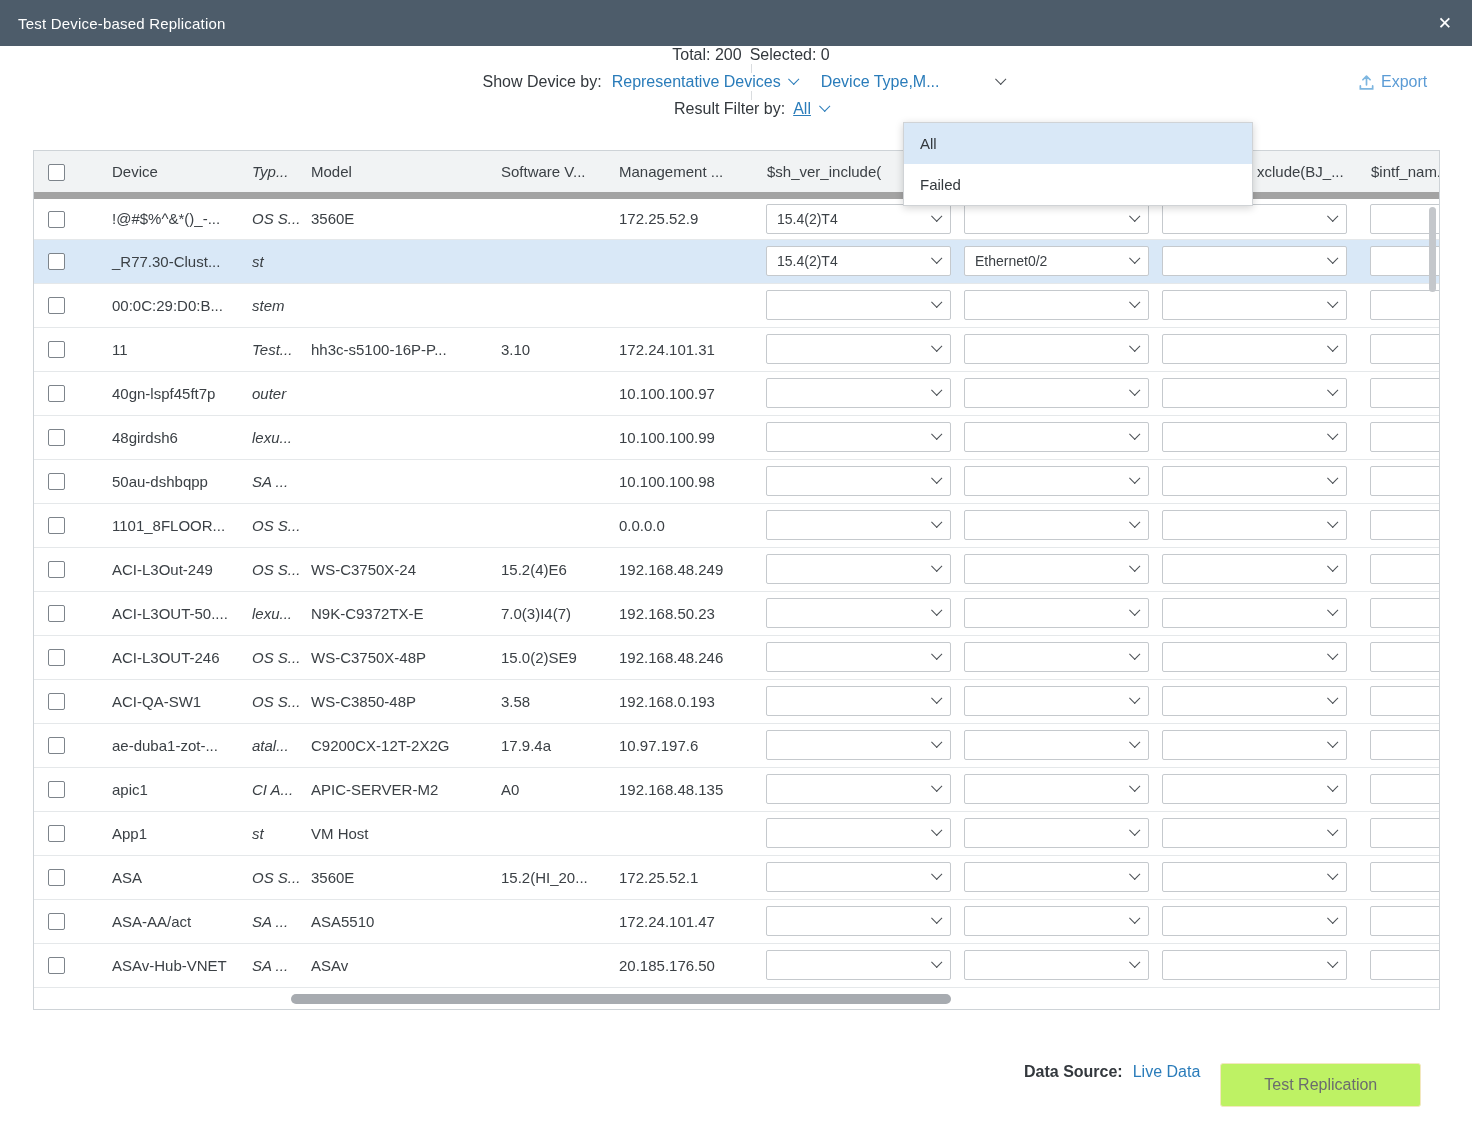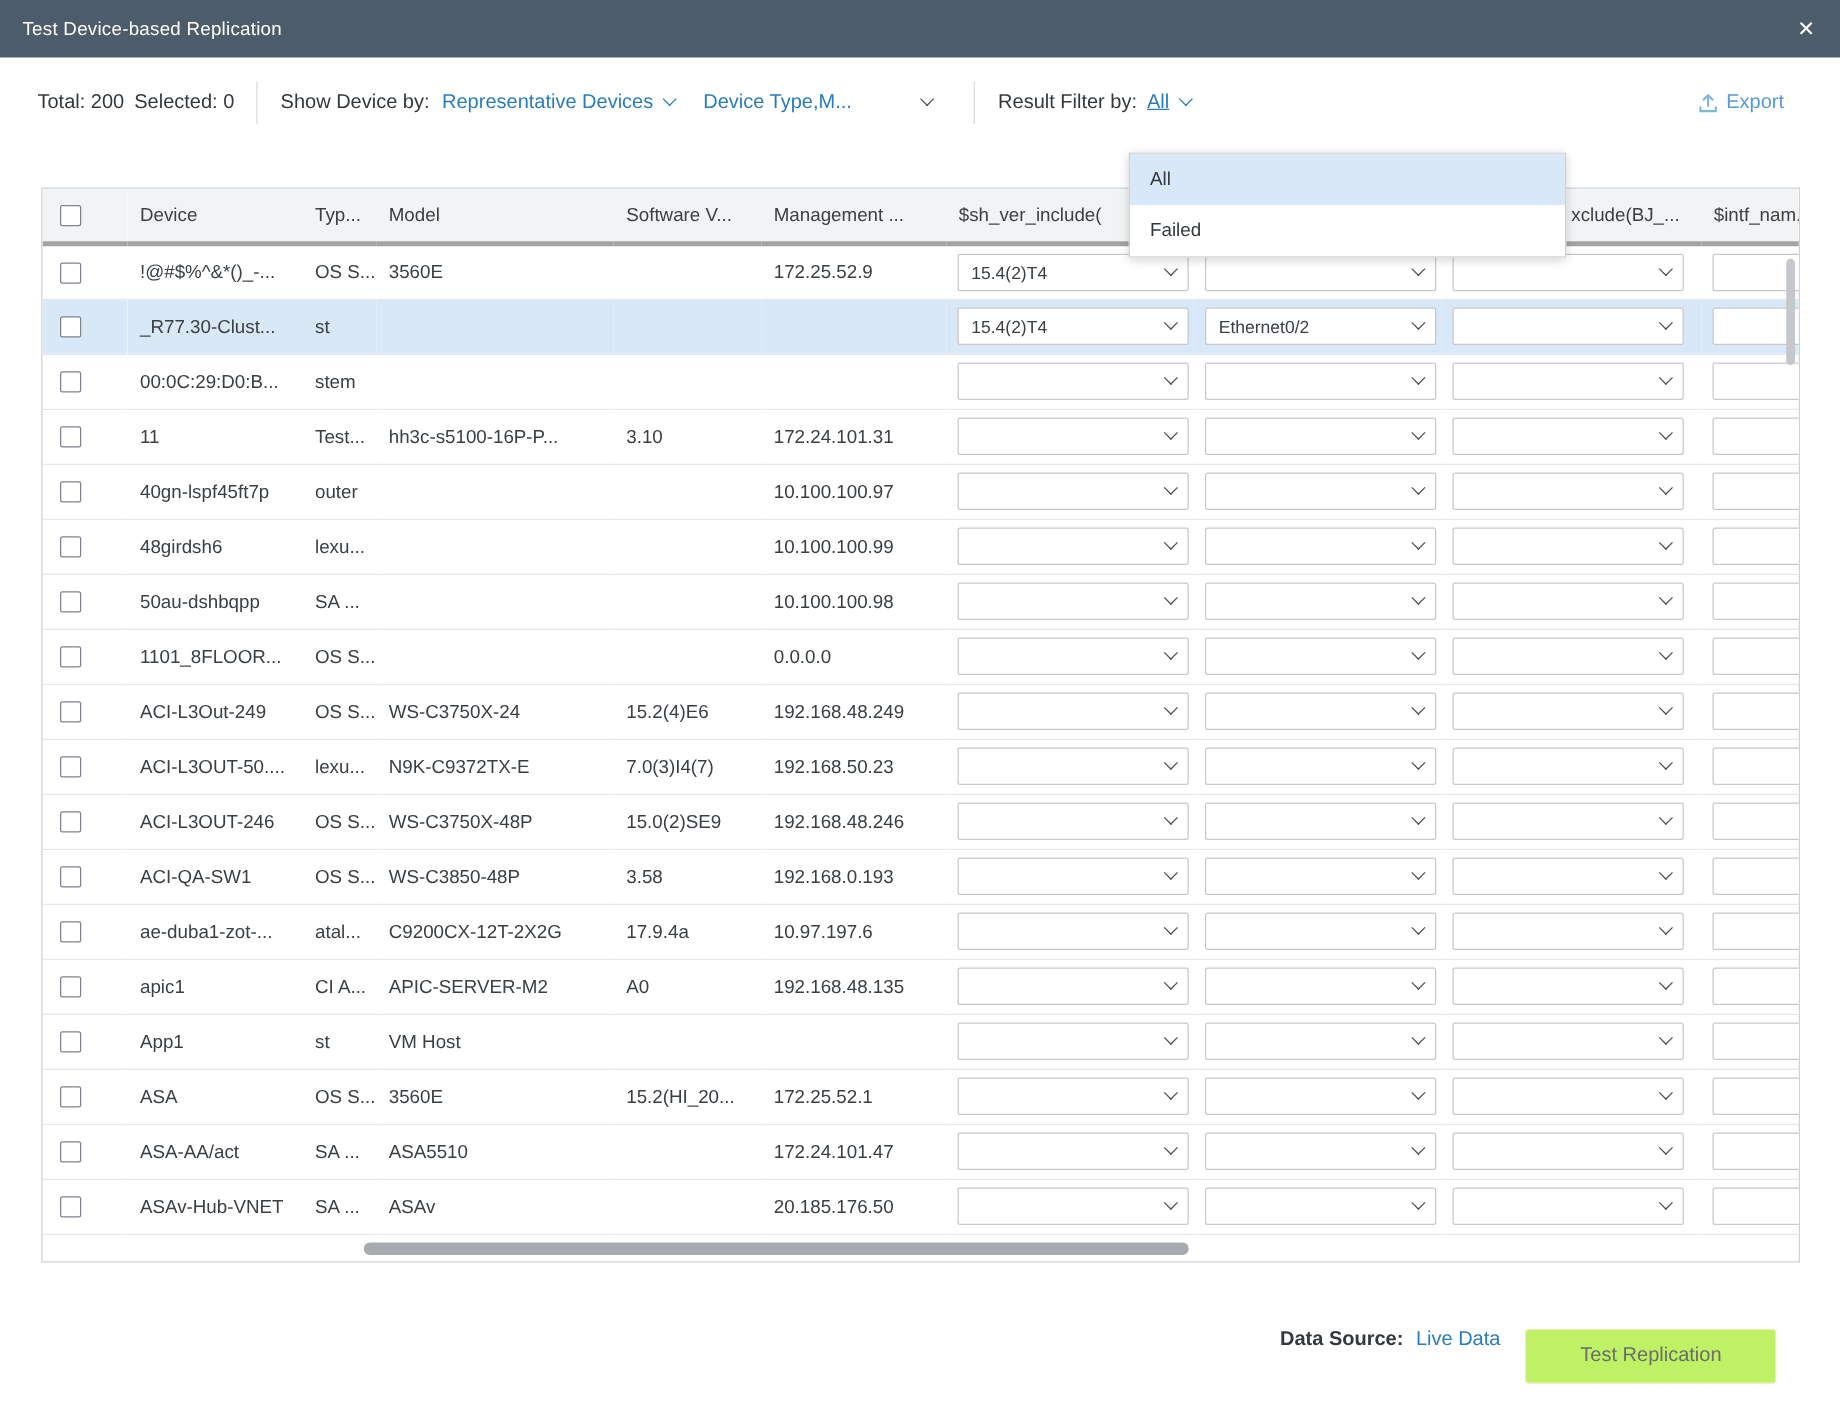--- a/index.html
+++ b/index.html
@@ -20,20 +20,21 @@
     padding: 0 20px 0 18px;
   }
   .titlebar .title { font-size:15px; letter-spacing:.2px; }
   .titlebar .close { font-size:17px; cursor:pointer; line-height:1; }
 
   
   .toolbar {
     position:absolute; top:46px; left:0; right:0; height:72px;
     display:flex; align-items:center; padding-left:30px;
     font-size:16px;
+    flex-direction:column;
   }
   .toolbar .grp { display:flex; align-items:center; }
   .tb-divider { width:1px; height:34px; background:#d9dcdf; margin:0 18px; }
   .tb-label { color:#33383d; margin-right:10px; white-space:nowrap; }
   .tb-link { color:#2a7cba; white-space:nowrap; cursor:pointer; display:inline-flex; align-items:center; }
   .tb-link.underline { text-decoration:underline; }
   .chev {
     display:inline-block; width:8px; height:8px;
     border-right:1.7px solid #4a4f54; border-bottom:1.7px solid #4a4f54;
     transform:rotate(45deg) translateY(-1px); margin-left:8px; margin-top:-4px;
@@ -74,30 +75,30 @@
   .filter-menu .item.selected { background:#d9e8f7; }
 
   
   .table-wrap {
     position:absolute; left:33px; top:150px; width:1407px; height:860px;
     border:1px solid #ced3d7; overflow:hidden; background:#fff;
   }
   table.devices { border-collapse:collapse; table-layout:fixed; width:1447px; }
   table.devices th, table.devices td { height:44px; padding:0; vertical-align:middle; }
   thead th {
-    background:#f1f3f4; border-bottom:4px solid #a3a3a3;
+    background:#f1f3f4; border-bottom:7px solid #a3a3a3;
     font-weight:400; font-size:15px; color:#3b4045; text-align:left;
     white-space:nowrap; overflow:hidden;
   }
   tbody td { border-bottom:1px solid #e5e8ea; font-size:15px; white-space:nowrap; overflow:hidden; }
   tbody tr.highlight td { background:#d9e8f7; }
 
   .c-check   { padding-left:14px !important; }
   .pad10     { padding-left:10px !important; }
-  .pad8      { padding-left:8px  !important; }
+  .pad8      { padding-left:8px  !important;font-style:italic; }
   .th-offset { padding-left:104px !important; }
 
   .checkbox {
     display:inline-block; width:17px; height:17px;
     border:1.5px solid #7d848b; border-radius:2px; background:#fff;
     cursor:pointer; vertical-align:middle;
   }
 
   .dd {
     width:185px; height:30px; background:#fff;

